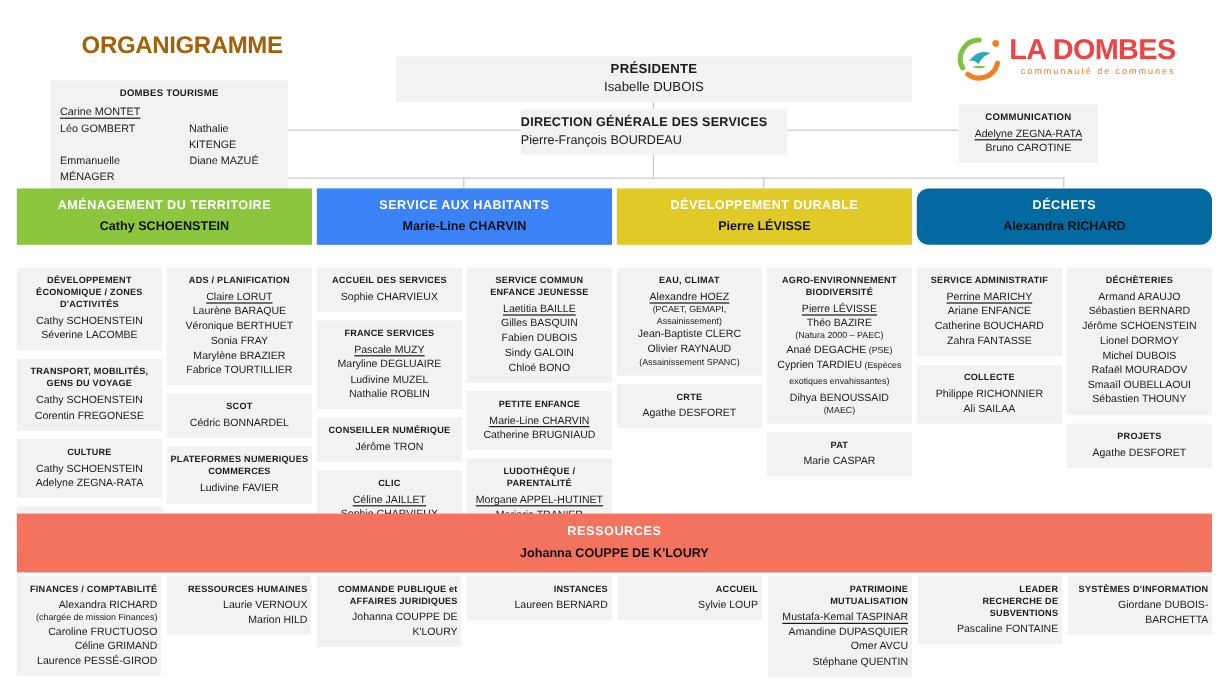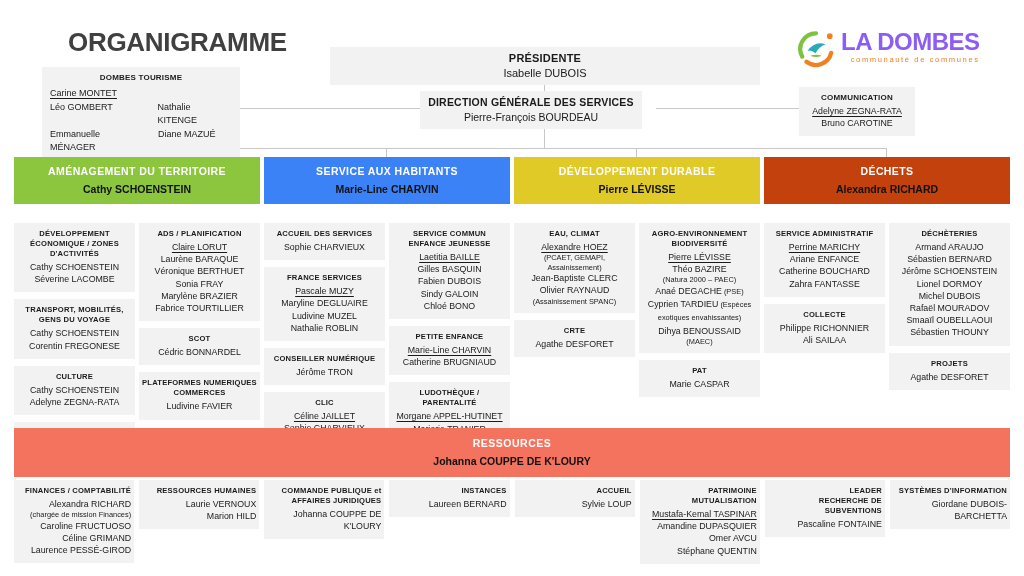--- a/index.html
+++ b/index.html
@@ -1,33 +1,33 @@
 <!DOCTYPE html>
 <html><head>
 <meta charset="utf-8">
 <title>Organigramme</title>
 <style>
   html,body{margin:0;padding:0;background:#fff;}
   .canvas{position:relative;width:1024px;height:576px;background:#fff;overflow:hidden;
           font-family:"Liberation Sans",sans-serif;color:#1a1a1a;}
-  .page-title{position:absolute;left:68px;top:27px;font-size:26px;font-weight:900;
-              letter-spacing:-0.3px;color:#404040;}
+  .page-title{position:absolute;left:68px;top:27px;font-size:20px;font-weight:900;
+              letter-spacing:-0.3px;color:#a16207;}
   
   .logo{position:absolute;left:797px;top:30px;display:flex;align-items:flex-start;gap:6px;}
   .logo-text .logo-name{font-size:24px;font-weight:800;letter-spacing:-0.5px;line-height:24px;}
   .logo-text .logo-tag{font-size:7.6px;letter-spacing:1.6px;margin-top:1px;text-align:right;}
   
   .gbox{background:#F2F2F2;}
   .tourisme{position:absolute;left:42px;top:67px;width:198px;padding:6px 8px 7px;box-sizing:border-box;}
   .tourisme .btitle{text-align:center;}
   .trow{display:flex;gap:12px;}
   .trow .tcell{font-size:9px;line-height:13.5px;}
   .trow .tcell:first-child{width:96px;}
   .presidente{position:absolute;left:330px;top:47px;width:430px;padding:5px 0 6px;text-align:center;}
-  .dgs{position:absolute;left:420px;top:91px;width:222px;padding:5px 0 6px;text-align:center;}
+  .dgs{position:absolute;left:434px;top:91px;width:222px;padding:5px 0 6px;text-align:left;}
   .bigtitle{font-size:11px;font-weight:800;letter-spacing:0.2px;}
   .bigname{font-size:11px;margin-top:3px;}
   .communication{position:absolute;left:799px;top:87px;width:112px;padding:6px 2px 7px;text-align:center;}
   
   .line{position:absolute;background:#C8C8C8;}
   
   #depts{position:absolute;left:14px;top:157px;width:996px;display:grid;
          grid-template-columns:repeat(4,1fr);gap:4px;}
   .dhead{text-align:center;padding:8px 4px 9px;}
   .dtitle{font-size:10.5px;font-weight:800;color:#fff;letter-spacing:0.4px;}
@@ -60,21 +60,21 @@
     <span>
       <svg width="38" height="38" viewBox="0 0 40 40">
         <path d="M 20 3.5 A 16.5 16.5 0 0 0 5.5 28" stroke="#7DC242" stroke-width="4.5" fill="none" stroke-linecap="round"></path>
         <path d="M 10 33.5 A 16.5 16.5 0 0 0 36 24" stroke="#F08122" stroke-width="4.5" fill="none" stroke-linecap="round"></path>
         <circle cx="34.5" cy="6.5" r="3" fill="#F08122"></circle>
         <path d="M 11 22 Q 19 11 30 15 Q 23 17.5 19.5 24.5 Q 15 20.5 11 22 Z" fill="#2AA9BC"></path>
         <path d="M 14 27 Q 20 25 26 27 Q 20 30 14 27 Z" fill="#7DC242"></path>
       </svg>
     </span>
     <span class="logo-text">
-      <div class="logo-name" style="color:#8b5cf6">LA DOMBES</div>
+      <div class="logo-name" style="color:#ef4444">LA DOMBES</div>
       <div class="logo-tag" style="color:#F08122">communauté de communes</div>
     </span>
   </div>
 
   <div class="line" style="left:240px;top:108px;width:194px;height:1px"></div>
   <div class="line" style="left:656px;top:108px;width:143px;height:1px"></div>
   <div class="line" style="left:544px;top:79px;width:1px;height:12px"></div>
   <div class="line" style="left:544px;top:126px;width:1px;height:22px"></div>
   <div class="line" style="left:106px;top:132px;width:1px;height:16px"></div>
   <div class="line" style="left:106px;top:148px;width:781px;height:1px"></div>
@@ -255,21 +255,21 @@
               <div class="member s">(MAEC)</div>
             </div>
             <div class="obox">
               <div class="btitle">PAT</div>
               <div class="member">Marie CASPAR</div>
             </div>
           </div>
         </div>
       </div>
       <div class="dept">
-        <div class="dhead" style="background: #c2410c;">
+        <div class="dhead" style="background: #0369a1; border-radius: 10px;">
           <div class="dtitle">DÉCHETS</div>
           <div class="dname">Alexandra RICHARD</div>
         </div>
         <div class="subcols">
           <div class="subcol">
             <div class="obox">
               <div class="btitle">SERVICE ADMINISTRATIF</div>
               <div class="member u">Perrine MARICHY</div>
               <div class="member">Ariane ENFANCE</div>
               <div class="member">Catherine BOUCHARD</div>

